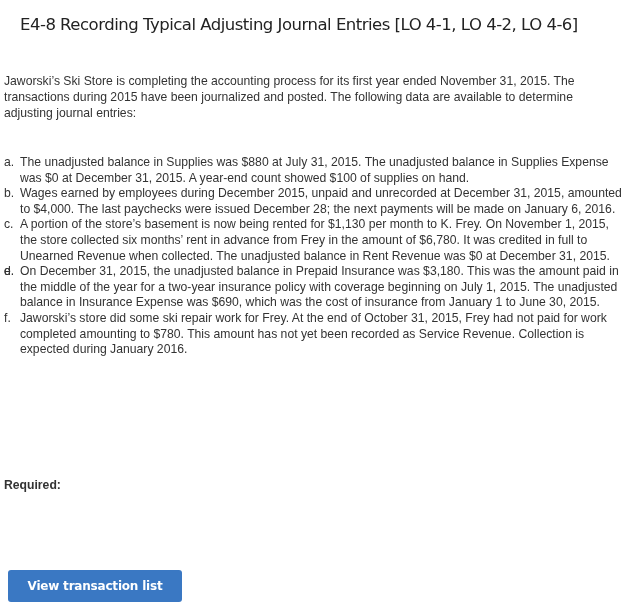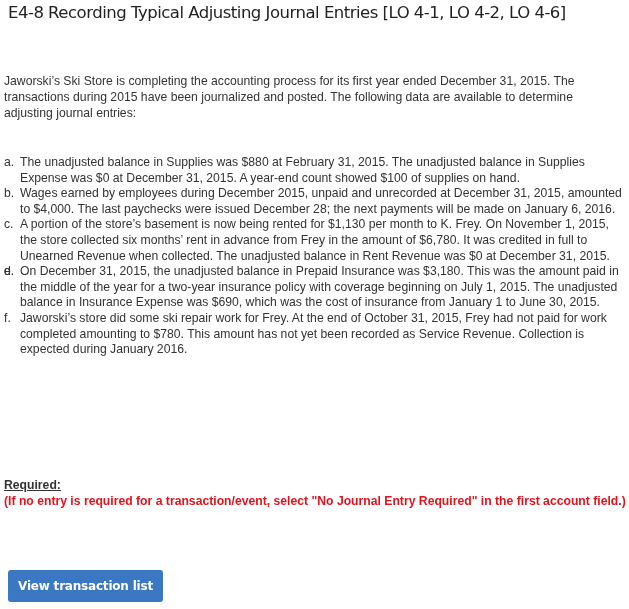--- a/index.html
+++ b/index.html
@@ -1,62 +1,61 @@
 <!DOCTYPE html>
 <html><head>
 <meta charset="utf-8">
 <style>
   html, body { margin: 0; padding: 0; background: #ffffff; }
   body {
     width: 629px; height: 609px; overflow: hidden; position: relative;
     font-family: "Liberation Sans", sans-serif; color: #333333;
   }
   .title {
-    position: absolute; left: 4px; top: -1px; margin: 4px;
+    position: absolute; left: 4px; top: -1px; margin: 16px;
     font-family: "DejaVu Sans", sans-serif; font-weight: normal;
     font-size: 16.5px; letter-spacing: -0.5px; color: #222222; white-space: nowrap;
   }
   .intro {
     position: absolute; left: 4px; top: 73px; width: 620px; margin: 0;
     font-size: 12.2px; line-height: 16px; color: #333;
   }
   .items {
     position: absolute; left: 4px; top: 155px; width: 622px; margin: 0; padding: 0;
     list-style: none; font-size: 12.2px; line-height: 15.6px; color: #333;
   }
   .items li { position: relative; padding-left: 16px; }
   .items li .marker { position: absolute; left: 0; top: 0; }
   .required {
     position: absolute; left: 4px; top: 478px; width: 622px;
     font-size: 12.2px; line-height: 15.6px;
   }
-  .req-label { font-weight: bold; color: #333; display: block; text-decoration: underline; }
+  .req-label { font-weight: bold; color: #333; display: block; }
   .req-text { display: block; color: #333; }
   .req-note { display: block; font-weight: bold; color: #e0141e; }
   .btn {
-    position: absolute; left: 8px; top: 570px; width: 155px; height: 32px;
+    position: absolute; left: 8px; top: 570px; width: 174px; height: 32px;
     background: #3a78c3; border: none; border-radius: 3px; color: #ffffff;
     font-family: "DejaVu Sans", sans-serif; font-weight: bold; font-size: 12px;
     letter-spacing: -0.2px; cursor: pointer; padding: 0;
   }
 </style>
 </head>
 <body>
 
 <h1 class="title">E4-8 Recording Typical Adjusting Journal Entries [LO 4-1, LO 4-2, LO 4-6]</h1>
 
-<p class="intro">Jaworski’s Ski Store is completing the accounting process for its first year ended December 31, 2015. The transactions during 2015 have been journalized and posted. The following data are available to determine adjusting journal entries:</p>
+<p class="intro">Jaworski’s Ski Store is completing the accounting process for its first year ended November 31, 2015. The transactions during 2015 have been journalized and posted. The following data are available to determine adjusting journal entries:</p>
 
 <ol class="items">
-  <li><span class="marker">a.</span><span>The unadjusted balance in Supplies was $880 at February 31, 2015. The unadjusted balance in Supplies Expense was $0 at December 31, 2015. A year-end count showed $100 of supplies on hand.</span></li>
+  <li><span class="marker">a.</span><span>The unadjusted balance in Supplies was $880 at July 31, 2015. The unadjusted balance in Supplies Expense was $0 at December 31, 2015. A year-end count showed $100 of supplies on hand.</span></li>
   <li><span class="marker">b.</span><span>Wages earned by employees during December 2015, unpaid and unrecorded at December 31, 2015, amounted to $4,000. The last paychecks were issued December 28; the next payments will be made on January 6, 2016.</span></li>
   <li><span class="marker">c.</span><span>A portion of the store’s basement is now being rented for $1,130 per month to K. Frey. On November 1, 2015, the store collected six months’ rent in advance from Frey in the amount of $6,780. It was credited in full to Unearned Revenue when collected. The unadjusted balance in Rent Revenue was $0 at December 31, 2015.</span></li>
   <li><span class="marker">d.</span></li>
   <li><span class="marker">e.</span><span>On December 31, 2015, the unadjusted balance in Prepaid Insurance was $3,180. This was the amount paid in the middle of the year for a two-year insurance policy with coverage beginning on July 1, 2015. The unadjusted balance in Insurance Expense was $690, which was the cost of insurance from January 1 to June 30, 2015.</span></li>
   <li><span class="marker">f.</span><span>Jaworski’s store did some ski repair work for Frey. At the end of October 31, 2015, Frey had not paid for work completed amounting to $780. This amount has not yet been recorded as Service Revenue. Collection is expected during January 2016.</span></li>
 </ol>
 
 <div class="required">
   <span class="req-label">Required:</span>
-  <span class="req-note">(If no entry is required for a transaction/event, select "No Journal Entry Required" in the first account field.)</span>
 </div>
 
 <button class="btn">View transaction list</button>
 
 </body></html>

